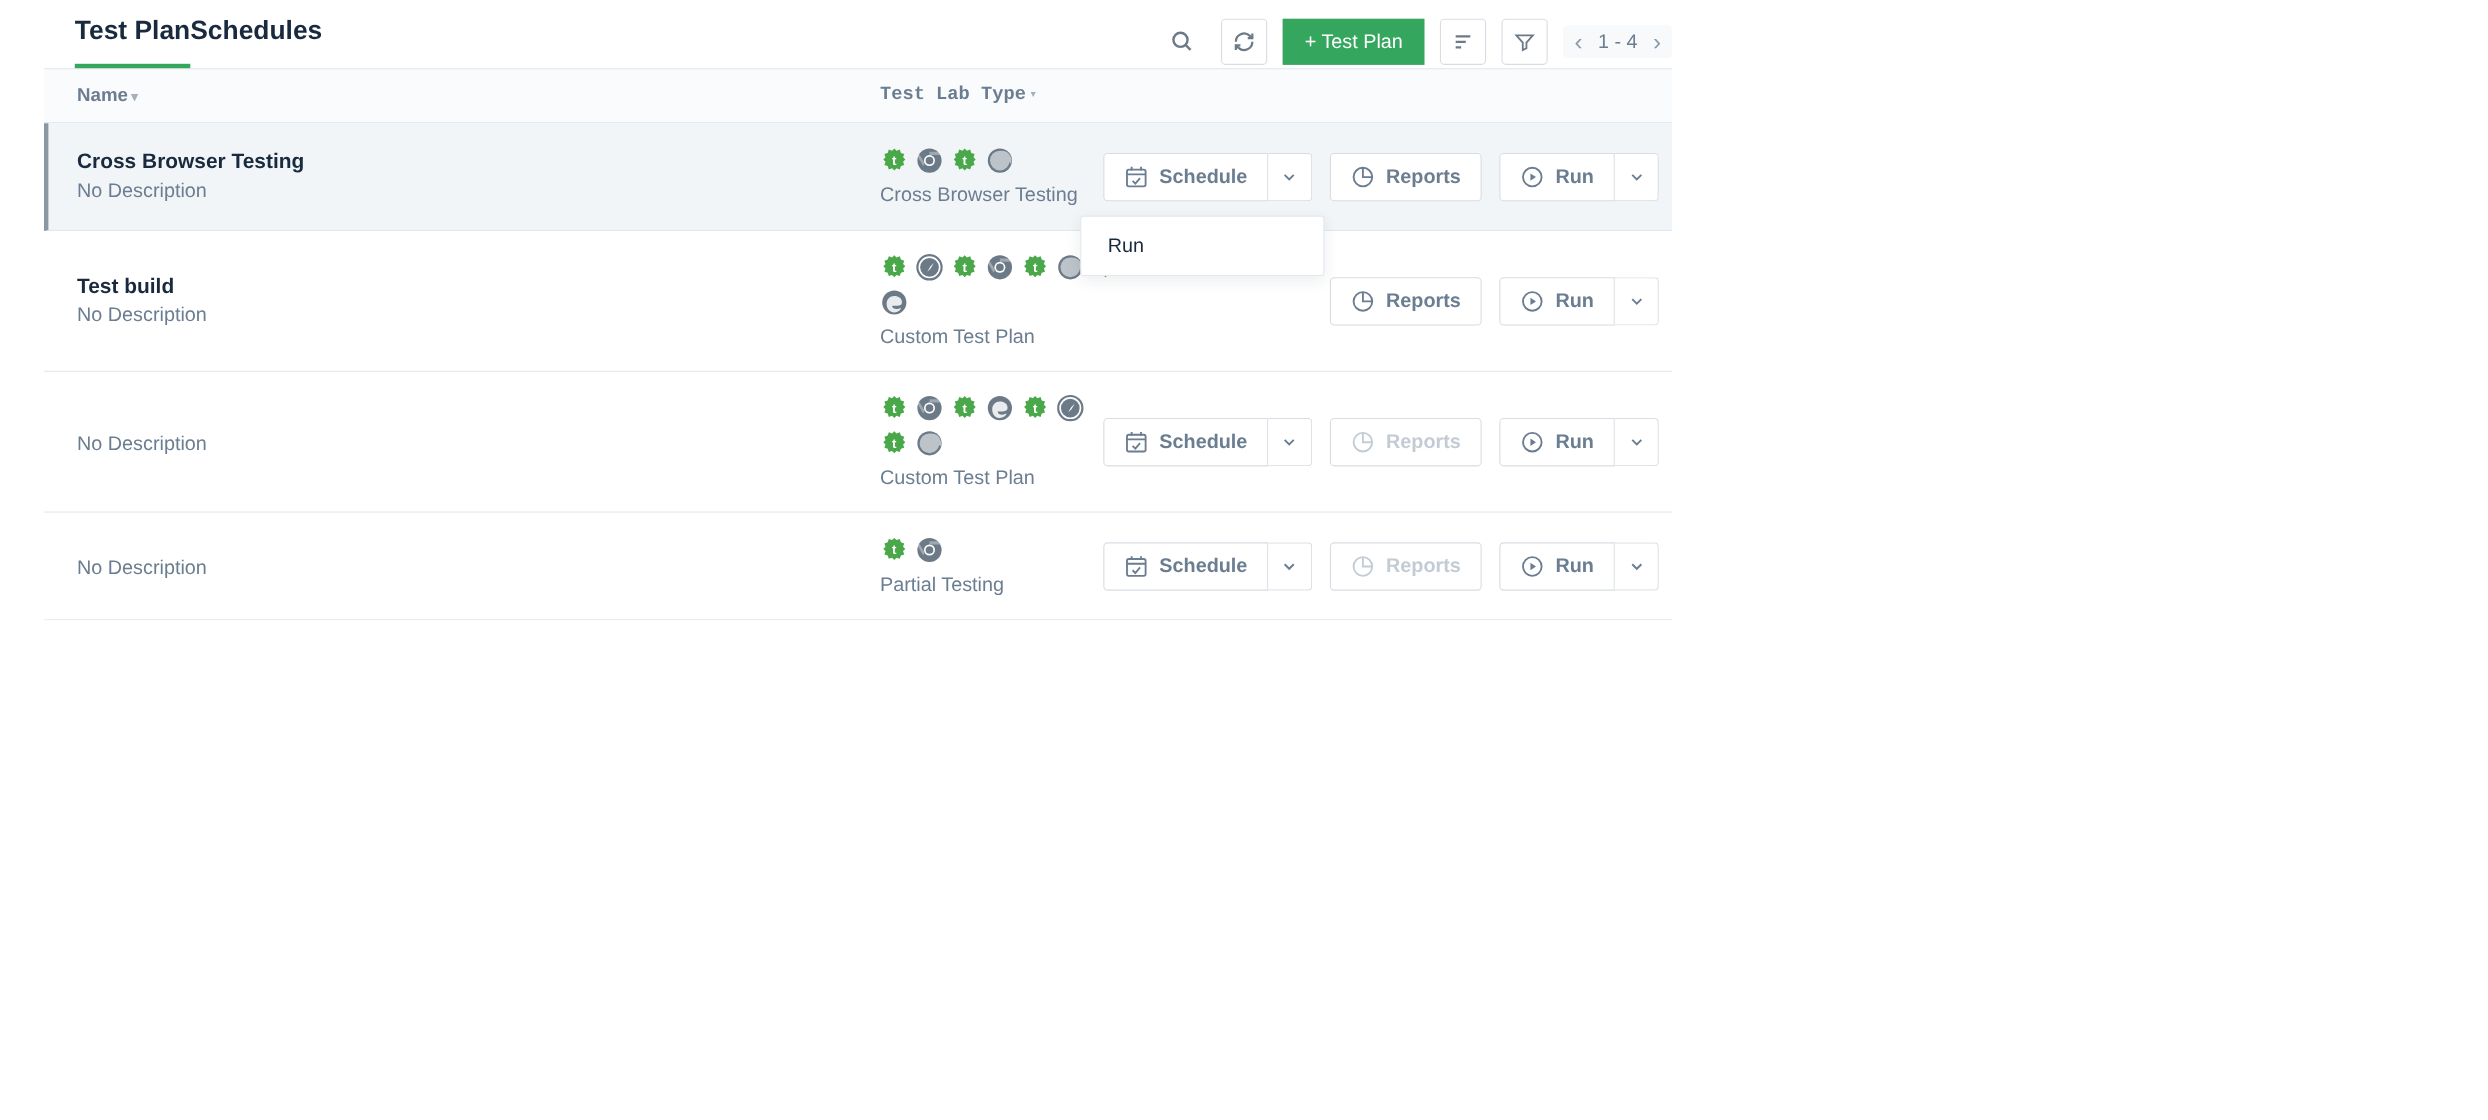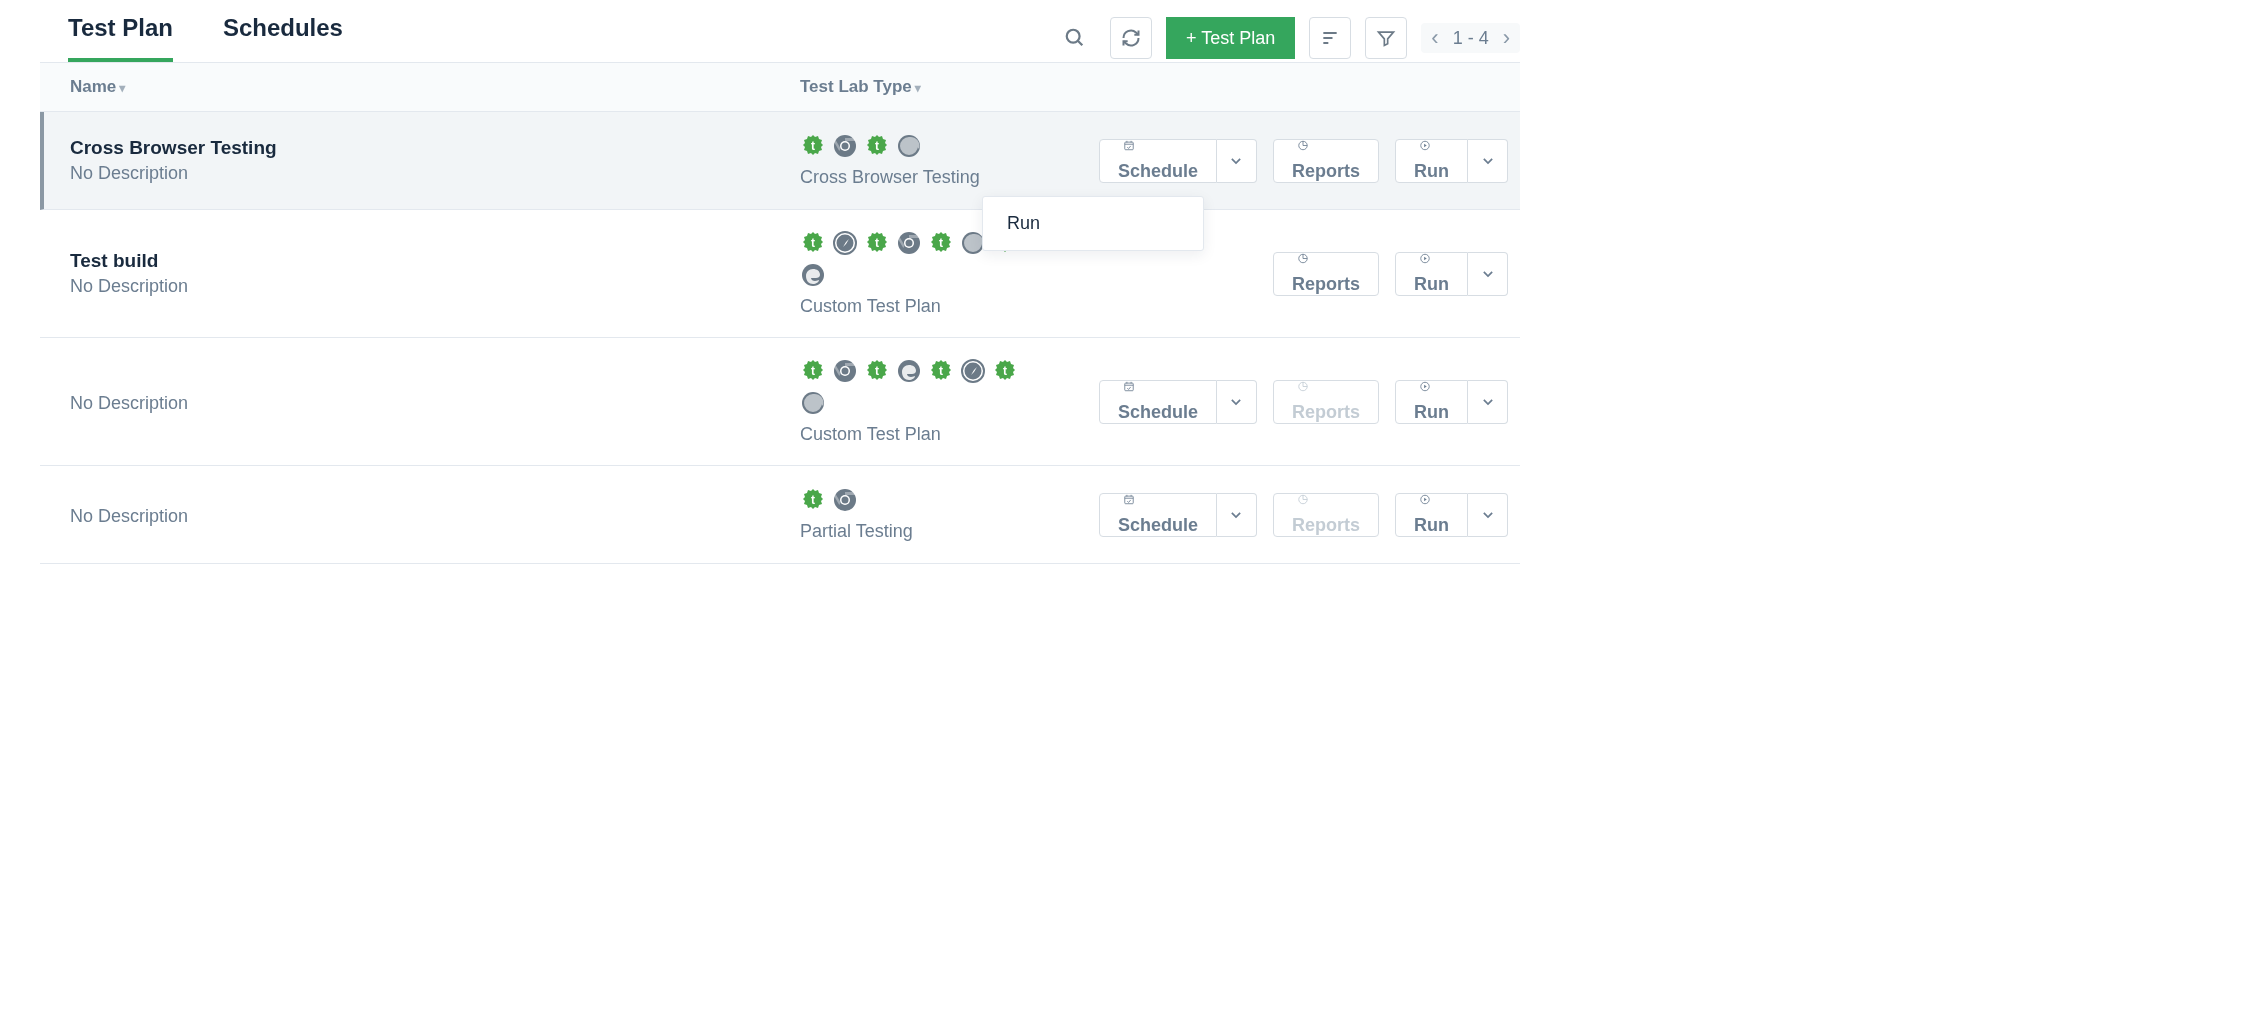--- a/index.html
+++ b/index.html
@@ -10,44 +10,44 @@
     --border-light:#e3e8ee;
     --bg-hover:#f2f5f7;
     --green:#35a65d;
     --green-badge:#4aa74a;
     --icon-gray:#6c7a87;
   }
   html,body{margin:0;padding:0;font-family:-apple-system,Segoe UI,Helvetica,Arial,sans-serif;color:var(--slate-800);font-size:18px;}
   *{box-sizing:border-box;}
   .app{padding:0 40px 0 40px; max-width:1560px;}
   .topbar{display:flex;align-items:center;justify-content:space-between;padding:14px 0 0 0;}
-  .tabs{display:flex;gap:50px;padding-left:28px;}
+  .tabs{display:flex;padding-left:28px;}
   .tab{font-size:24px;font-weight:700;color:var(--slate-800);padding:0 0 16px 0;cursor:pointer;border-bottom:4px solid transparent;}
   .tab.active{border-bottom-color:var(--green);}
   .toolbar{display:flex;align-items:center;gap:14px;}
   .icon-btn{width:42px;height:42px;display:flex;align-items:center;justify-content:center;border:1px solid var(--border);border-radius:4px;background:#fff;cursor:pointer;color:var(--icon-gray);}
   .icon-btn.noborder{border:none;}
   .primary-btn{height:42px;padding:0 20px;background:var(--green);color:#fff;border:none;border-radius:0;font-size:18px;font-weight:500;cursor:pointer;}
   .pager{display:flex;align-items:center;gap:14px;background:#f7f9fa;padding:4px 10px;border-radius:4px;}
   .pager .nav{color:var(--slate-400);cursor:pointer;font-size:22px;line-height:1;user-select:none;}
   .pager .range{color:var(--slate-500);font-size:18px;}
   .table-head{display:flex;background:#f9fbfc;border-top:1px solid var(--border-light);border-bottom:1px solid var(--border-light);padding:14px 0 14px 30px;color:var(--slate-500);font-size:17px;font-weight:600;}
   .col-name{flex:0 0 730px;}
-  .col-lab{flex:1;}
+  .col-lab{flex:1;font-family:Liberation Mono, monospace;}
   .sort-ind{font-size:12px;vertical-align:middle;margin-left:3px;opacity:.6;}
   .row{display:flex;align-items:center;border-bottom:1px solid var(--border-light);padding:20px 0 20px 30px;min-height:98px;position:relative;}
   .row.active{background:var(--bg-hover);border-left:4px solid #8b98a4;padding-left:26px;}
   .row .plan-name{font-weight:700;font-size:19px;}
   .row .plan-desc{color:var(--slate-500);font-size:18px;margin-top:4px;}
   .lab-cell{display:flex;flex-direction:column;gap:8px;}
   .lab-icons{display:flex;flex-wrap:wrap;gap:6px;max-width:220px;}
   .lab-label{color:var(--slate-500);font-size:18px;}
   .actions{display:flex;gap:16px;margin-left:auto;padding-right:12px;}
   .btn-group{display:flex;}
-  .act-btn{height:44px;display:flex;align-items:flex-start;gap:10px;padding:0 18px;border:1px solid var(--border);background:#fff;border-radius:4px;color:var(--slate-500);font-size:18px;font-weight:600;cursor:pointer;flex-direction:column;}
+  .act-btn{height:44px;display:flex;align-items:center;gap:10px;padding:0 18px;border:1px solid var(--border);background:#fff;border-radius:4px;color:var(--slate-500);font-size:18px;font-weight:600;cursor:pointer;}
   .act-btn.disabled{color:#c3ccd4;}
   .btn-group .act-btn{border-radius:4px 0 0 4px;}
   .btn-group .caret{width:40px;height:44px;border:1px solid var(--border);border-left:none;border-radius:0 4px 4px 0;display:flex;align-items:center;justify-content:center;color:var(--slate-500);cursor:pointer;background:#fff;}
   .dropdown{position:absolute;top:84px;right:316px;width:222px;background:#fff;border:1px solid var(--border-light);border-radius:3px;box-shadow:0 4px 14px rgba(30,40,60,.08);z-index:50;}
   .dropdown .item{padding:16px 24px;font-size:18px;color:var(--slate-800);cursor:pointer;}
   .dropdown .item.highlight{outline:4px solid #e84a2f;outline-offset:-2px;}
   svg{display:block;}
 </style>
 </head>
 <body>

